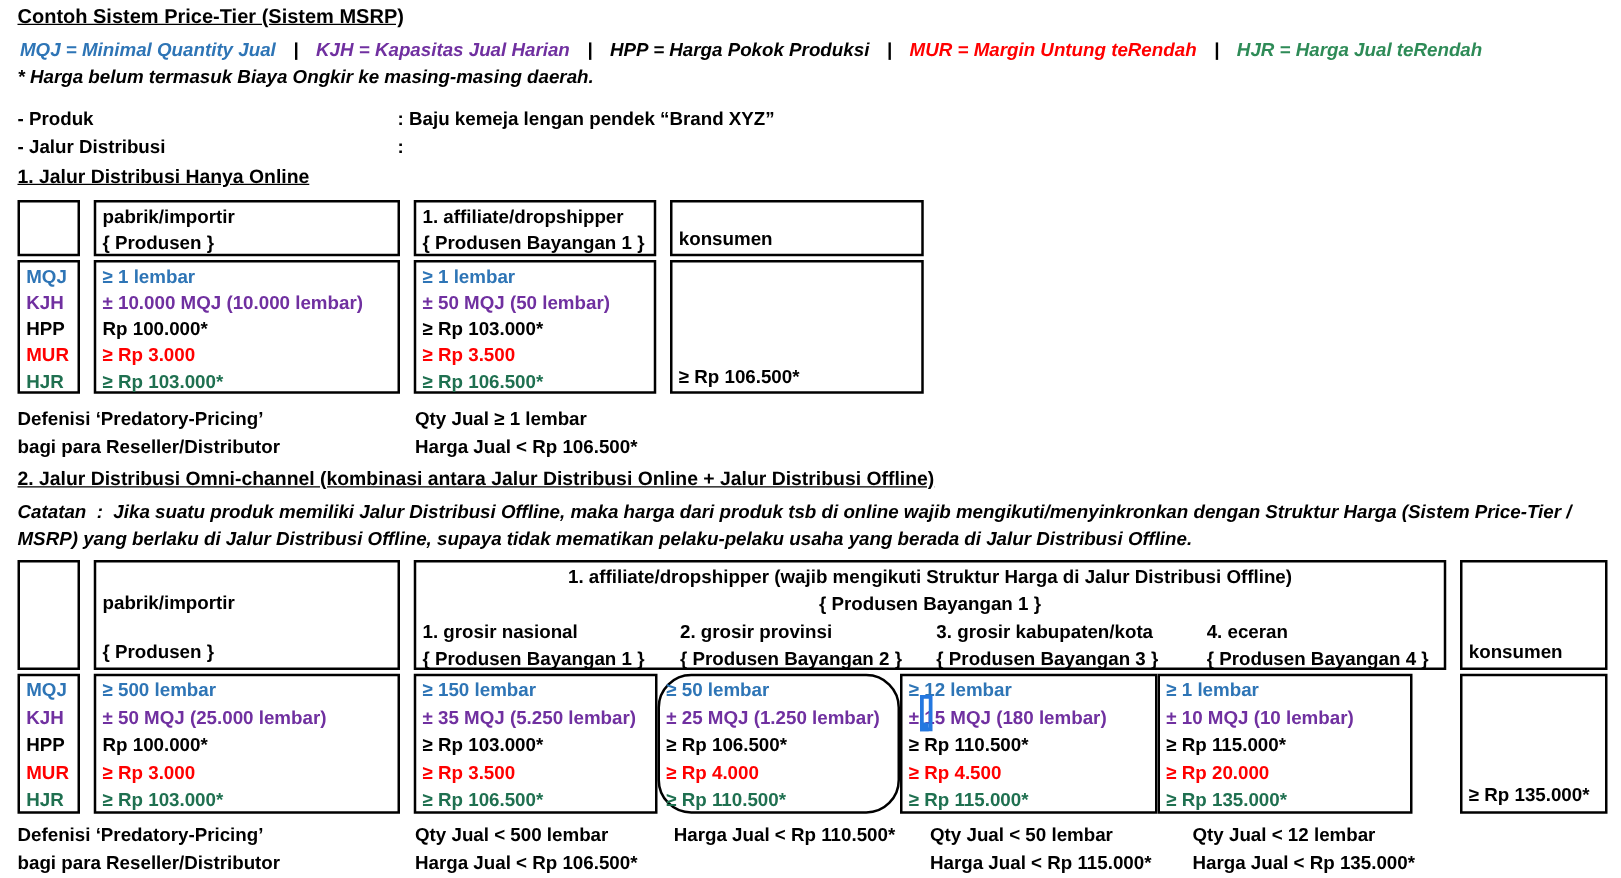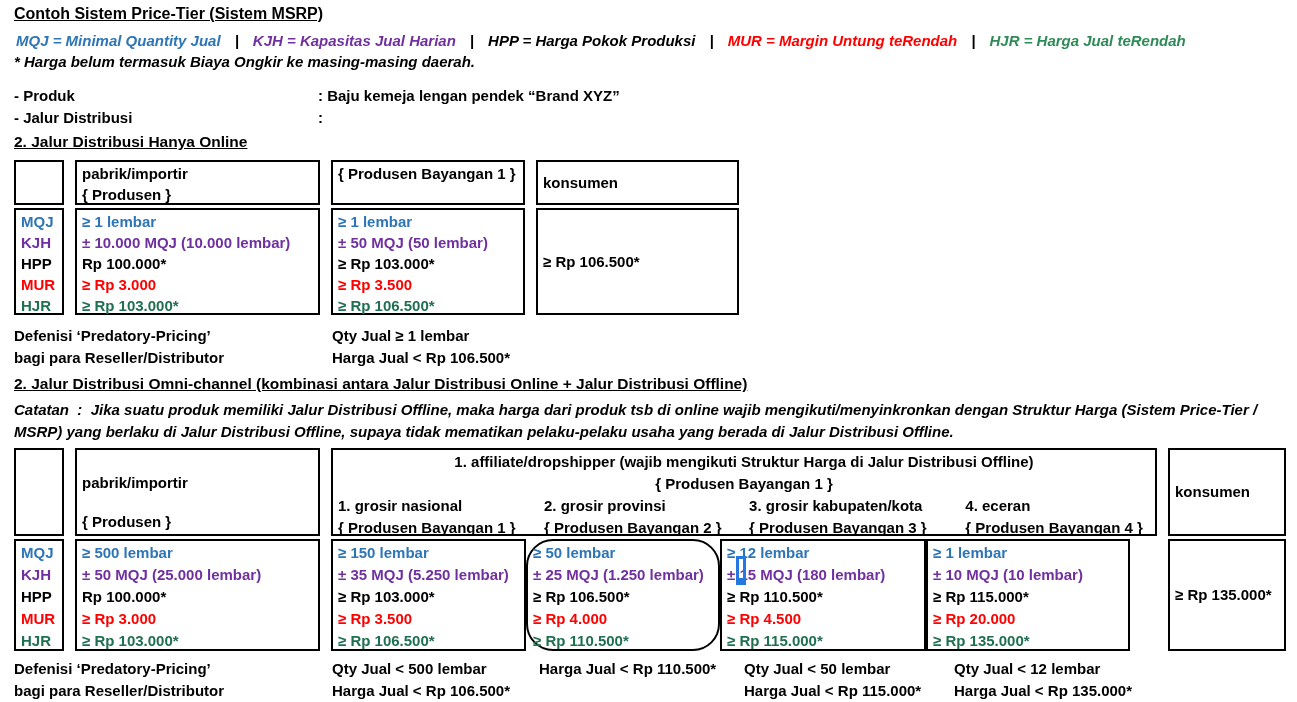--- a/index.html
+++ b/index.html
@@ -22,21 +22,21 @@
   .t1{top:160px;left:14px;}
   .t2{top:448px;left:14px;}
   .col{display:flex;flex-direction:column;gap:3px;}
   .box{border:2px solid #000;box-sizing:border-box;background:#fff;padding:1px 5px;}
   .w50{width:50px;} .w245{width:245px;} .w194{width:194px;} .w203{width:203px;}
   .w826{width:826px;} .w118{width:118px;}
   .hbox1{height:45px;line-height:21px;}
   .bbox1{height:107px;line-height:21px;}
   .hbox2{height:88px;line-height:22px;}
   .bbox2{height:112px;line-height:22px;}
-  .cv{display:flex;align-items:center;}
+  .cv{display:flex;align-items:flex-end;}
   .row{white-space:nowrap;}
   .gline{text-align:center;}
   .gsub{display:flex;gap:26px;}
   .gc0{width:193px;} .gc1{width:192px;} .gc2{width:204px;} .gc3{width:198px;}
   .gbody{display:flex;gap:0;}
   .gb0{width:195px;} .gb1{width:194px;border-radius:27px;} .gb2{width:206px;} .gb3{width:204px;}
   .ph2{display:flex;flex-direction:column;}
   .ph2 .ph-title{margin-top:21px;}
   .ph2 .ph-sub{margin-top:auto;}
   .pred{line-height:22px;}
@@ -70,21 +70,21 @@
 
   <div class="abs prow prow1">
     <div class="plabel">-  Produk</div>
     <div>:  Baju kemeja lengan pendek “Brand XYZ”</div>
   </div>
   <div class="abs prow prow2">
     <div class="plabel">-  Jalur Distribusi</div>
     <div>:</div>
   </div>
 
-  <div class="abs sec-head s1">2. Jalur Distribusi Hanya Online</div>
+  <div class="abs sec-head s1">1. Jalur Distribusi Hanya Online</div>
 
   <div class="abs tbl t1">
     <div class="col w50">
       <div class="box hbox1 w50"></div>
       <div class="box bbox1 w50">
         <div class="row" style="color: rgb(46, 117, 182);">MQJ</div>
         <div class="row" style="color: rgb(112, 48, 160);">KJH</div>
         <div class="row" style="color: rgb(0, 0, 0);">HPP</div>
         <div class="row" style="color: rgb(255, 0, 0);">MUR</div>
         <div class="row" style="color: rgb(31, 112, 80);">HJR</div>
@@ -98,20 +98,21 @@
       <div class="box bbox1 w245">
         <div class="row" style="color: rgb(46, 117, 182);">≥ 1 lembar</div>
         <div class="row" style="color: rgb(112, 48, 160);">± 10.000 MQJ (10.000 lembar)</div>
         <div class="row" style="color: rgb(0, 0, 0);">Rp 100.000*</div>
         <div class="row" style="color: rgb(255, 0, 0);">≥ Rp 3.000</div>
         <div class="row" style="color: rgb(31, 112, 80);">≥ Rp 103.000*</div>
       </div>
     </div>
     <div class="col w194">
       <div class="box hbox1 w194">
+        <div>1. affiliate/dropshipper</div>
         <div>{ Produsen Bayangan 1 }</div>
       </div>
       <div class="box bbox1 w194">
         <div class="row" style="color: rgb(46, 117, 182);">≥ 1 lembar</div>
         <div class="row" style="color: rgb(112, 48, 160);">± 50 MQJ (50 lembar)</div>
         <div class="row" style="color: rgb(0, 0, 0);">≥ Rp 103.000*</div>
         <div class="row" style="color: rgb(255, 0, 0);">≥ Rp 3.500</div>
         <div class="row" style="color: rgb(31, 112, 80);">≥ Rp 106.500*</div>
       </div>
     </div>

